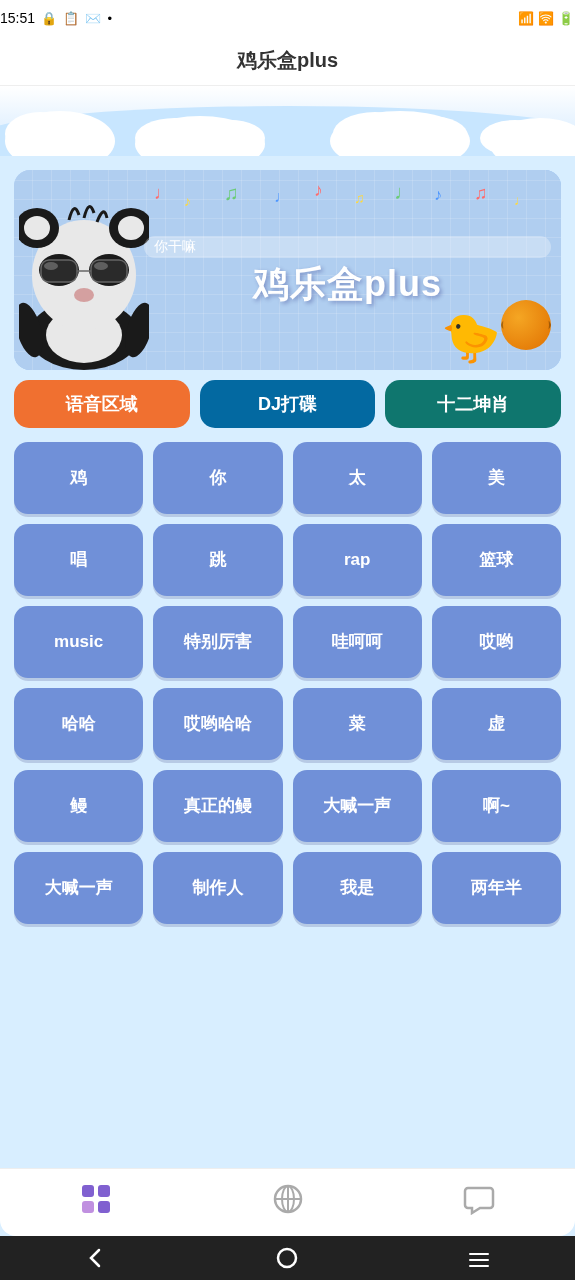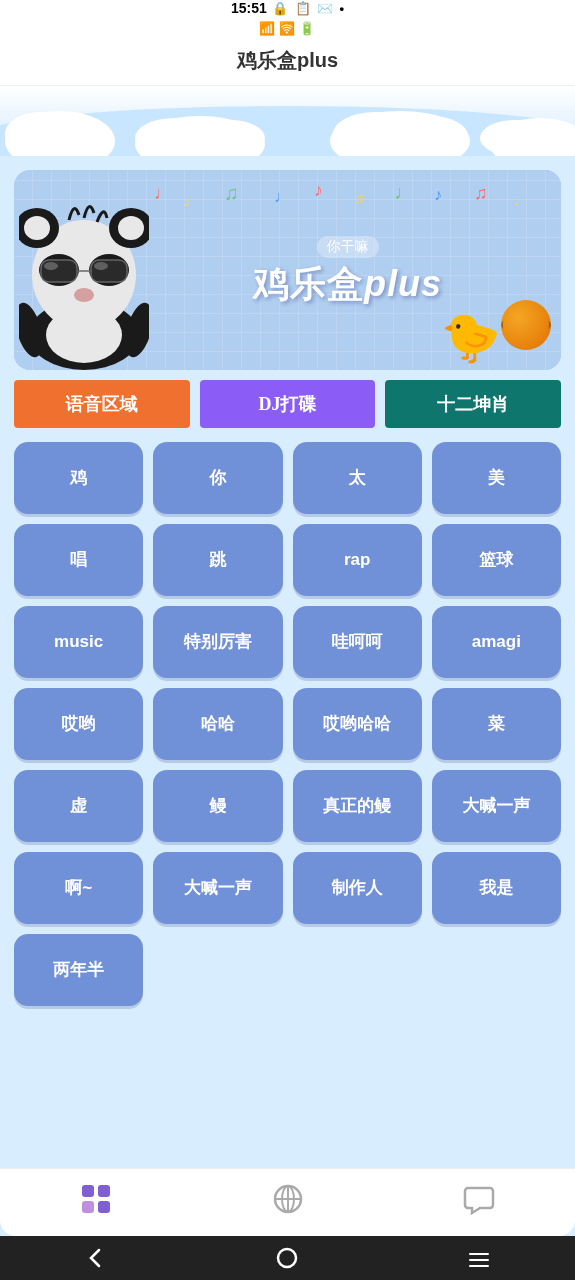--- a/index.html
+++ b/index.html
@@ -14,24 +14,23 @@
       overflow-x: hidden;
     }
 
     
     .status-bar {
       background: #fff;
       height: 36px;
       display: flex;
       align-items: center;
       justify-content: space-between;
-      padding: 0 16px;
+      padding: 0 0;
       font-size: 14px;
-      font-weight: 700;
-      flex-direction: column;
+      font-weight: 400;
     }
     .status-left { display: flex; align-items: center; gap: 6px; }
     .status-right { display: flex; align-items: center; gap: 4px; }
     .status-icon { font-size: 13px; }
 
     
     .header {
       background: #fff;
       height: 50px;
       display: flex;
@@ -109,21 +108,20 @@
     }
     .banner-text-area {
       position: absolute;
       right: 10px;
       top: 10px;
       bottom: 10px;
       left: 130px;
       z-index: 3;
       display: flex;
       flex-direction: column;
-      align-items: center;
       justify-content: center;
     }
     .banner-small-text {
       font-size: 14px;
       color: #fff;
       background: rgba(255,255,255,0.3);
       padding: 2px 10px;
       border-radius: 20px;
       margin-bottom: 6px;
       font-weight: 500;
@@ -131,21 +129,20 @@
     .banner-title-text {
       font-size: 36px;
       font-weight: 900;
       color: #fff;
       text-shadow: 2px 2px 4px rgba(0,0,100,0.3);
       letter-spacing: 1px;
       line-height: 1.1;
       text-align: center;
     }
     .banner-title-text span.plus {
-      font-style: italic;
       margin-top: 32px;
     }
     
     .music-notes {
       position: absolute;
       top: 8px;
       left: 0;
       right: 0;
       height: 60px;
       z-index: 1;
@@ -187,31 +184,31 @@
     .category-row {
       display: flex;
       gap: 10px;
       margin: 0 14px 14px 14px;
       justify-content: space-between;
     }
     .category-btn {
       flex: 1;
       height: 48px;
       border: none;
-      border-radius: 4px;
+      border-radius: 15px;
       font-size: 18px;
       font-weight: 700;
       color: #fff;
       cursor: pointer;
       display: flex;
       align-items: center;
       justify-content: center;
     }
     .cat-orange { background: #f07030; }
-    .cat-green { background: #8b5cf6; font-family: Liberation Serif, serif; }
+    .cat-green { background: #0369a1; }
     .cat-blue { background: #0f766e; text-align: center; }
 
     
     .sound-grid {
       display: grid;
       grid-template-columns: repeat(4, 1fr);
       gap: 10px;
       padding: 0 14px;
     }
     .sound-btn {
@@ -405,21 +402,20 @@
 
     <button class="sound-btn">唱</button>
     <button class="sound-btn">跳</button>
     <button class="sound-btn">rap</button>
     <button class="sound-btn">篮球</button>
 
     <button class="sound-btn">music</button>
     <button class="sound-btn">特别厉害</button>
     <button class="sound-btn">哇呵呵</button>
 
-    <button class="sound-btn">amagi</button>
     <button class="sound-btn">哎哟</button>
     <button class="sound-btn">哈哈</button>
     <button class="sound-btn">哎哟哈哈</button>
 
     <button class="sound-btn">菜</button>
     <button class="sound-btn">虚</button>
     <button class="sound-btn">鳗</button>
     <button class="sound-btn">真正的鳗</button>
 
     <button class="sound-btn">大喊一声</button>

